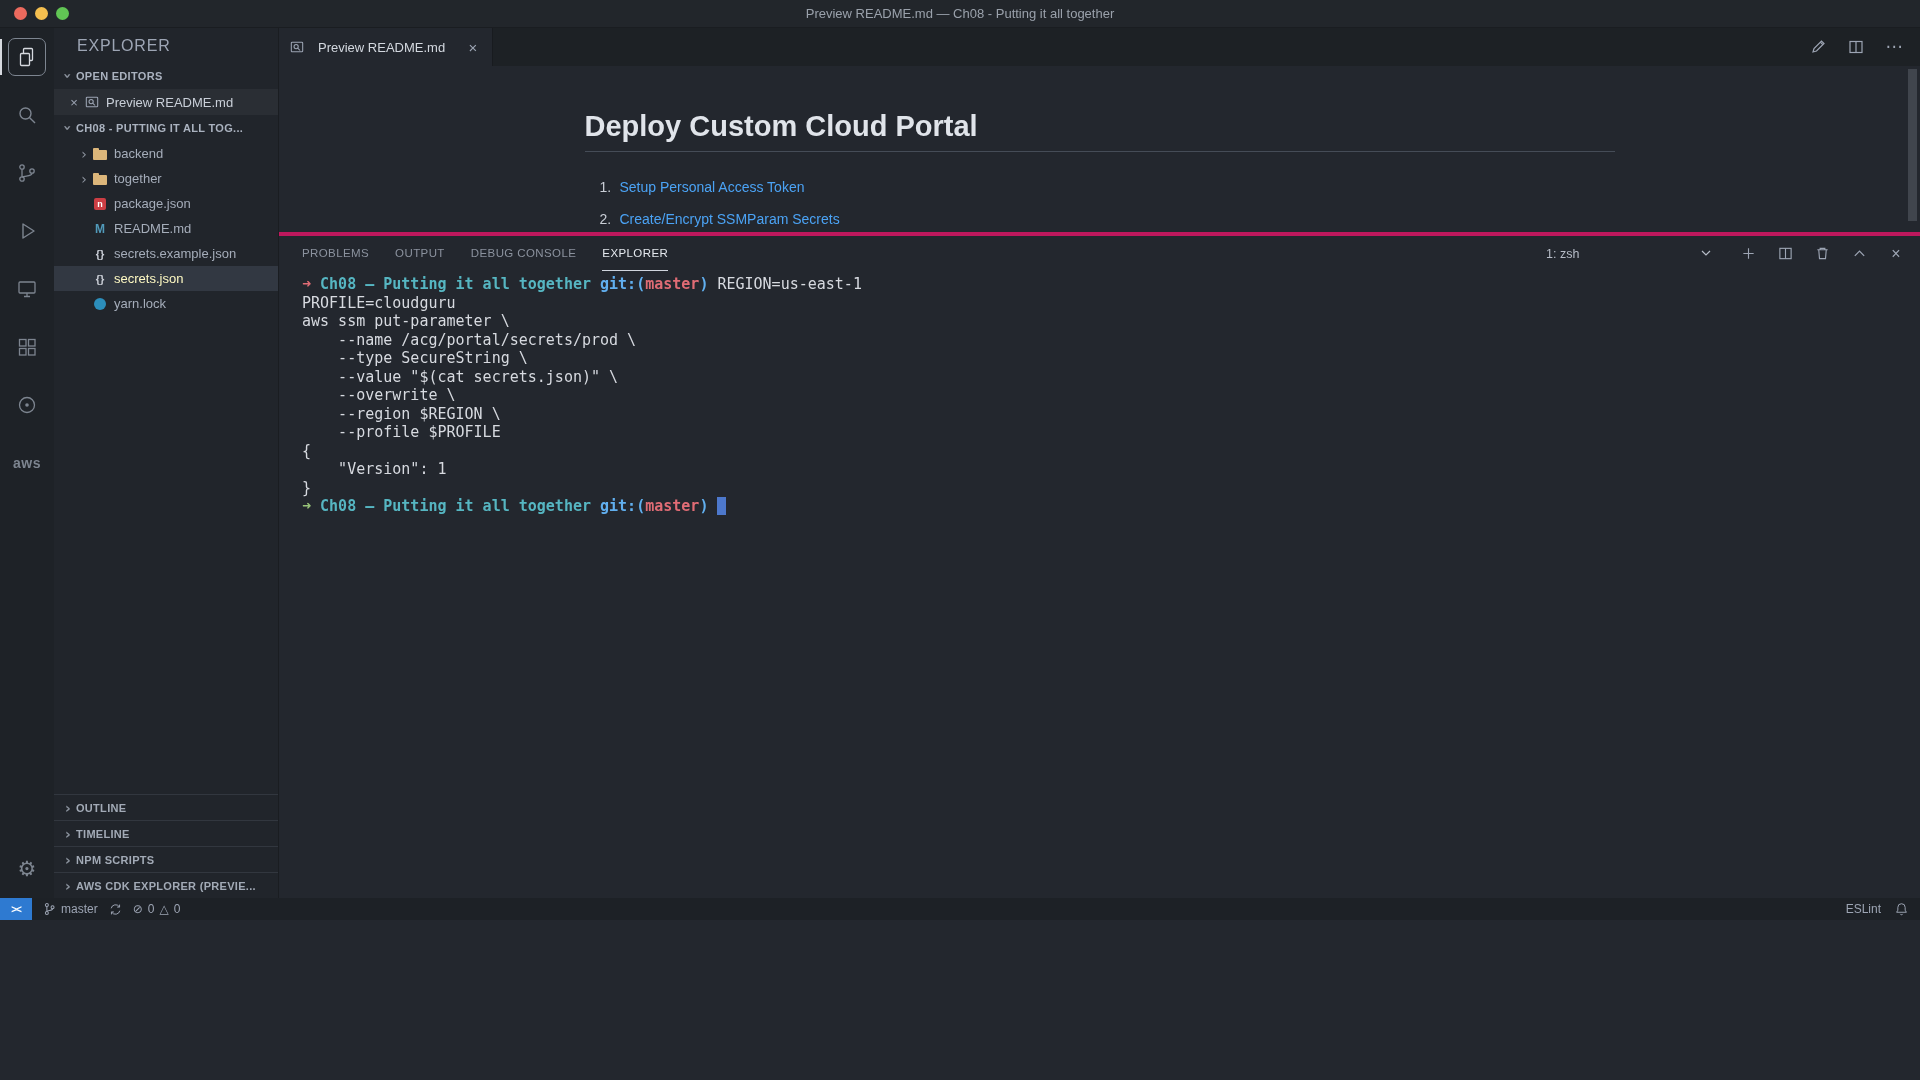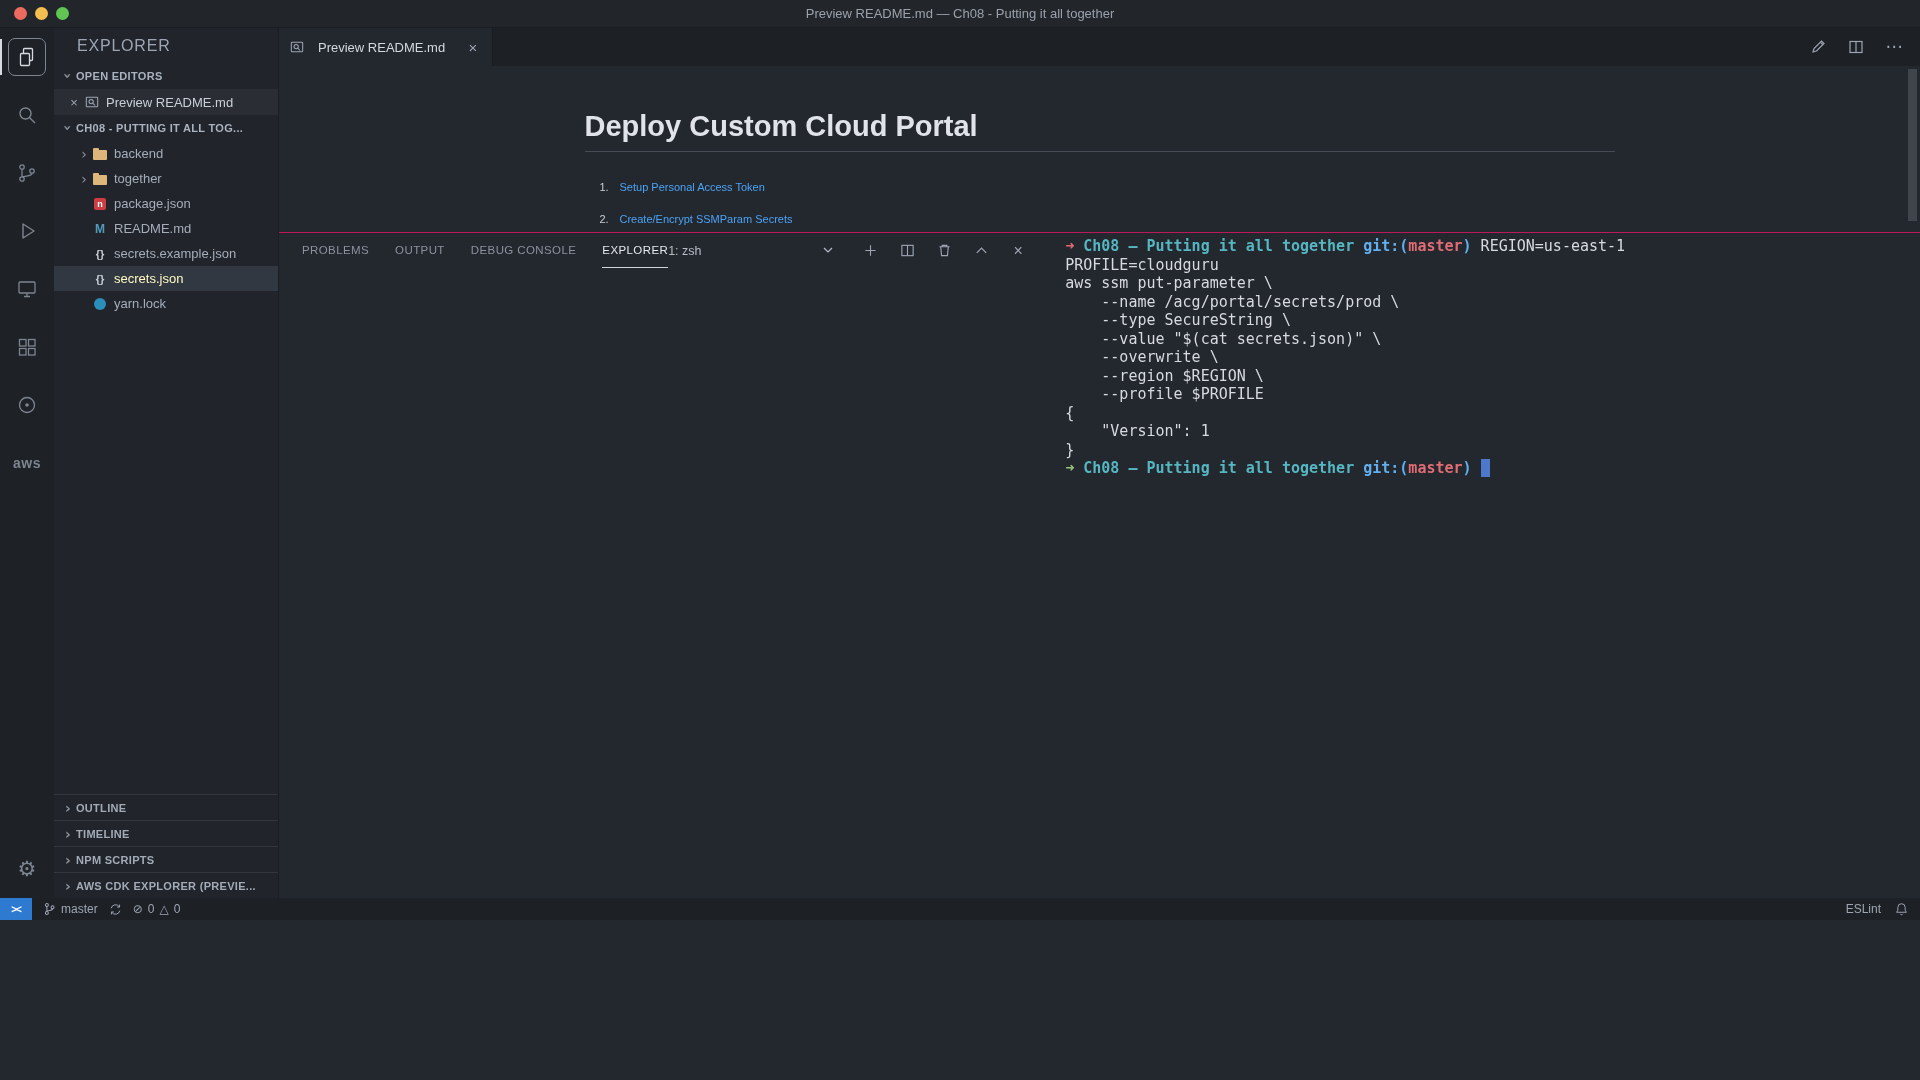--- a/index.html
+++ b/index.html
@@ -68,27 +68,27 @@
   .tab-actions{margin-left:auto;display:flex;align-items:center;gap:18px;padding-right:16px;color:#9da5b4;}
   .ticon{display:flex;align-items:center;justify-content:center;width:20px;height:20px;cursor:pointer;}
   .more-dots{font-size:17px;line-height:10px;}
 
   
   .editor-content{height:166px;flex:none;position:relative;overflow:hidden;}
   .md-col{width:1030px;margin:0 auto;}
   .md-h1{margin-top:44px;font-size:29px;font-weight:bold;color:#e0e4ea;padding-bottom:8px;
     border-bottom:1px solid #454c57;}
   .md-list{margin-top:26px;}
-  .md-li{padding-left:15px;font-size:11px;line-height:19px;color:#c9ced6;margin-bottom:13px;}
+  .md-li{padding-left:15px;font-size:14px;line-height:19px;color:#c9ced6;margin-bottom:13px;}
   .md-num{display:inline-block;min-width:20px;}
   .md-link{color:var(--c-link,#4ba3f5);cursor:pointer;}
   .vscroll{position:absolute;top:3px;right:3px;width:9px;height:152px;background:rgba(150,158,170,.25);}
 
   
-  .panel{flex:1;border-top:1px solid #be185d;display:flex;flex-direction:row;min-height:0;}
+  .panel{flex:1;border-top:4px solid #be185d;display:flex;flex-direction:column;min-height:0;}
   .panel-header{height:35px;flex:none;display:flex;align-items:stretch;padding:0 14px 0 23px;}
   .ptabs{display:flex;gap:26px;align-items:stretch;}
   .ptab{display:flex;align-items:center;font-size:11.5px;letter-spacing:.4px;color:#8b929e;
     border-bottom:1px solid transparent;cursor:pointer;}
   .ptab.active{color:#e4e8ee;border-bottom-color:#d0d5dd;}
   .panel-right{margin-left:auto;display:flex;align-items:center;gap:17px;color:#9da5b4;}
   .shell-select{width:175px;display:flex;align-items:center;justify-content:space-between;
     font-size:12.5px;color:#b6bcc7;cursor:pointer;padding-right:10px;}
   .picon{display:flex;align-items:center;justify-content:center;width:20px;height:20px;cursor:pointer;}
   .picon-x{font-size:16px;line-height:1;}

